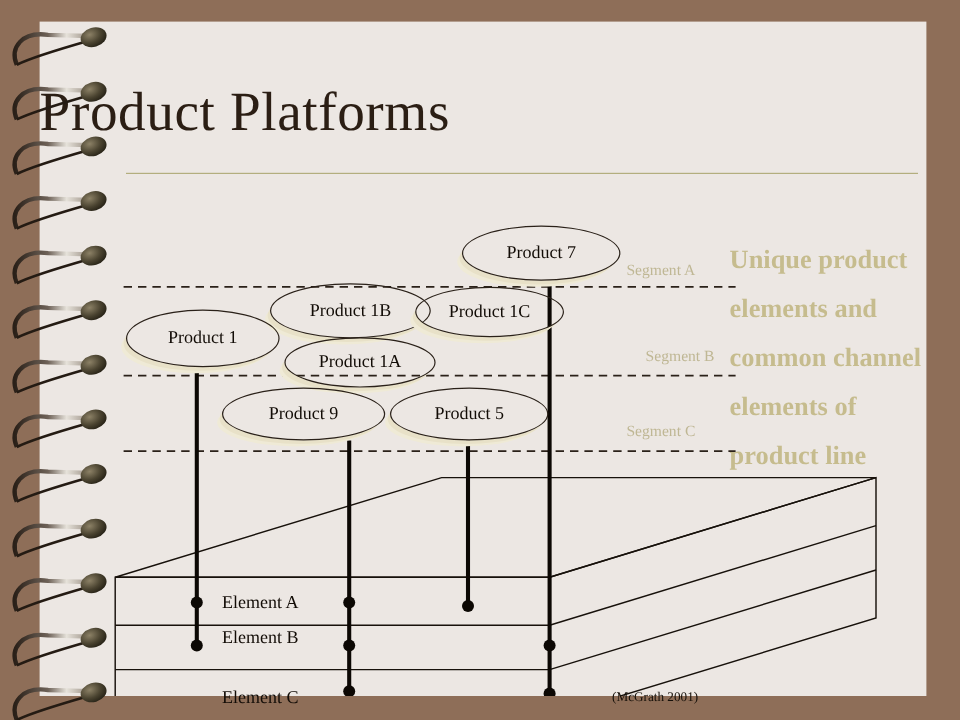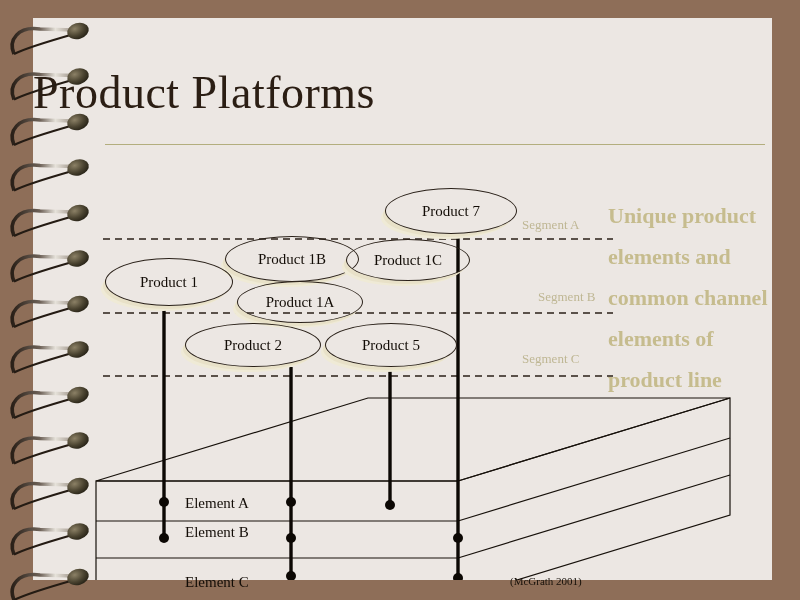--- a/index.html
+++ b/index.html
@@ -176,21 +176,21 @@
         <div class="node" style="left: 313px; top: 221px; width: 124px; height: 42px; z-index: 22;">
           <span class="lbl">Product 1C</span>
         </div>
         <div class="node" style="left: 72px; top: 240px; width: 128px; height: 48px; z-index: 23;">
           <span class="lbl">Product 1</span>
         </div>
         <div class="node" style="left: 204px; top: 263px; width: 126px; height: 42px; z-index: 24;">
           <span class="lbl">Product 1A</span>
         </div>
         <div class="node" style="left: 152px; top: 305px; width: 136px; height: 44px; z-index: 25;">
-          <span class="lbl">Product 2</span>
+          <span class="lbl">Product 9</span>
         </div>
         <div class="node" style="left: 292px; top: 305px; width: 132px; height: 44px; z-index: 26;">
           <span class="lbl">Product 5</span>
         </div>
       </div>
 
     <div id="seg-layer">
         <div class="seg-label" style="left: 489px; top: 199px;">Segment A</div>
         <div class="seg-label" style="left: 489px; top: 271px; margin-left: 16px;">Segment B</div>
         <div class="seg-label" style="left: 489px; top: 333px; text-align: right;">Segment C</div>

